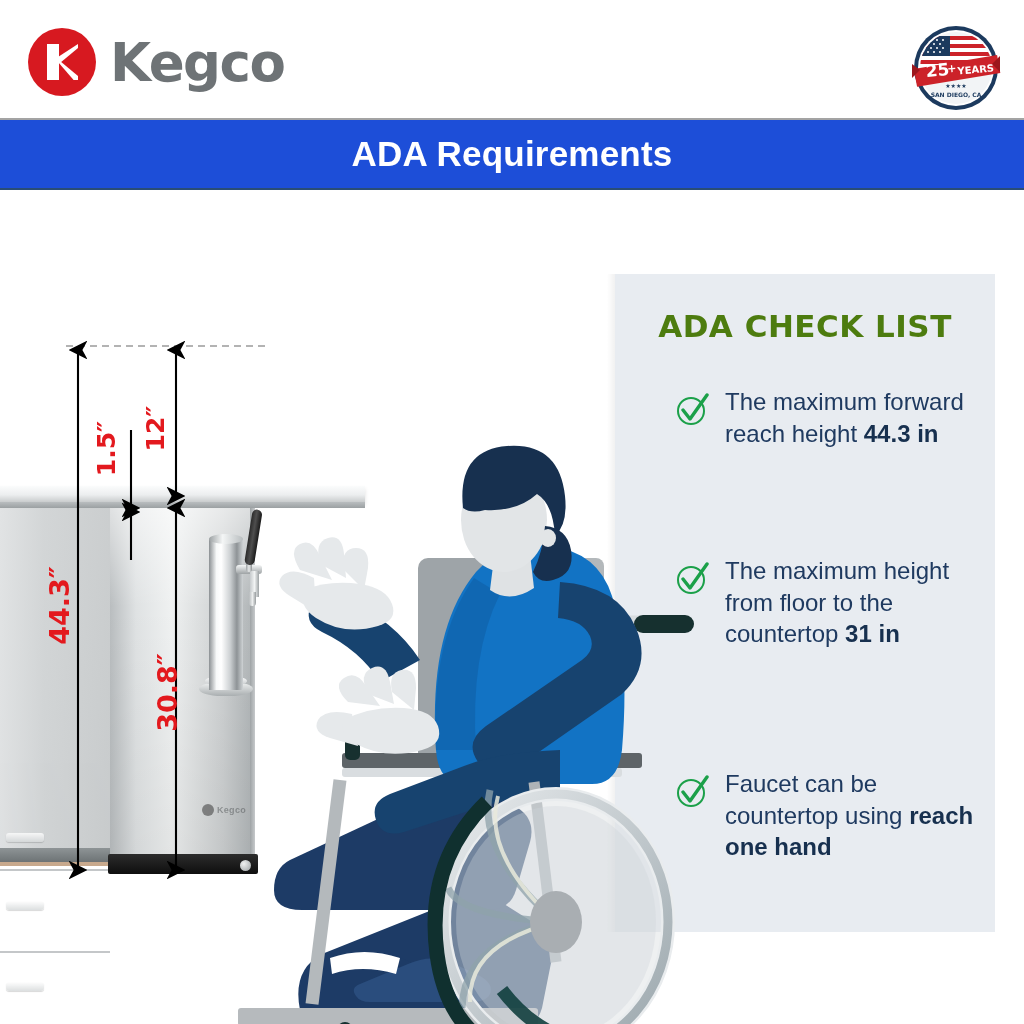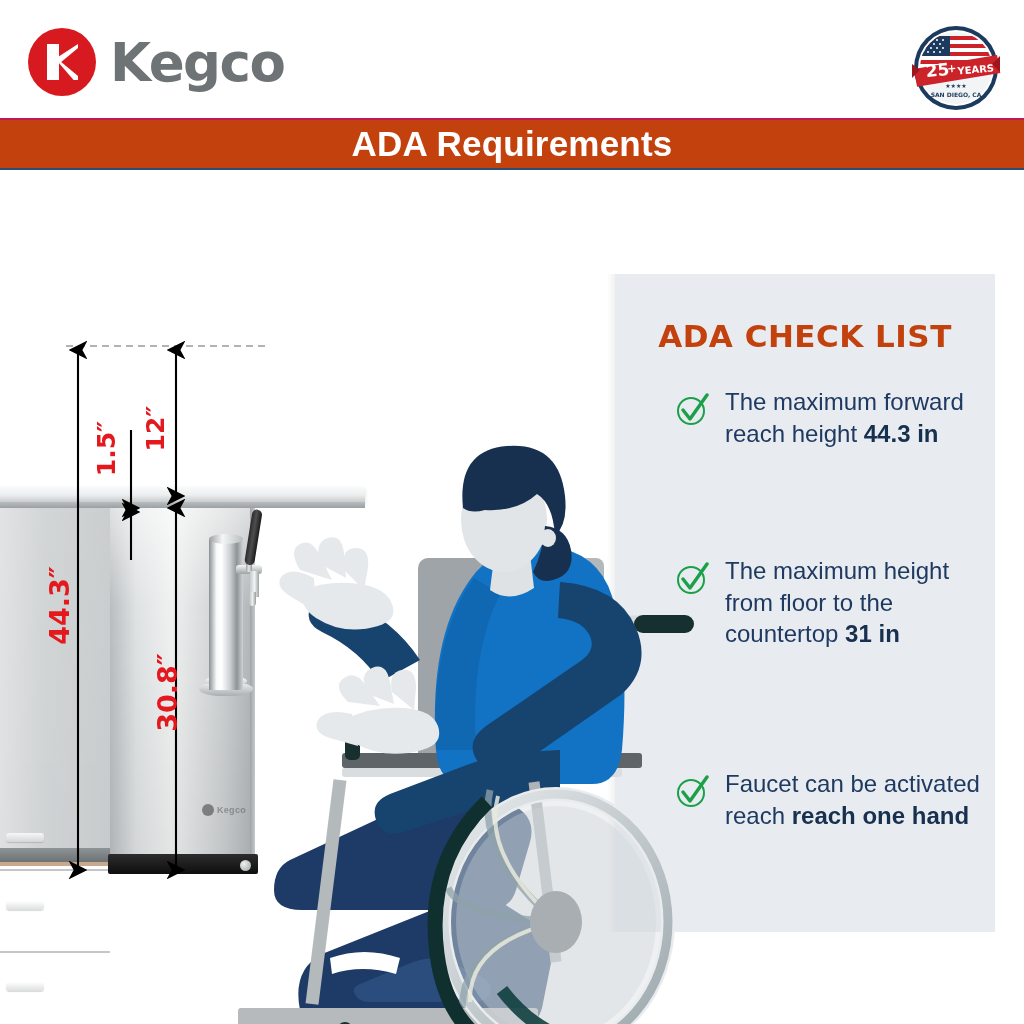--- a/index.html
+++ b/index.html
@@ -16,32 +16,32 @@
                      clip-path:polygon(100% 0,100% 22%,16% 100%,0 100%,0 72%); }
   #logo-mark .k-dn { position:absolute; left:30px; top:34px; width:20px; height:18px; background:#fff;
                      clip-path:polygon(0 0,16% 0,100% 78%,100% 100%,78% 100%); }
   #logo-word { font-size:53px; font-weight:bold; color:#6e7376; letter-spacing:-1.5px; font-family:"DejaVu Sans", sans-serif; }
 
   
   #badge { position:absolute; right:22px; top:22px; width:92px; height:92px; }
   #badge svg { width:92px; height:92px; display:block; }
 
   
-  #title-bar { position:absolute; left:0; top:118px; width:1024px; height:52px;
-               background:#c2410c; display:flex; align-items:center; justify-content:center;
-               border-top:2px solid #be185d; border-bottom:2px solid #2a4d75; }
+  #title-bar { position:absolute; left:0; top:118px; width:1024px; height:72px;
+               background:#1d4ed8; display:flex; align-items:center; justify-content:center;
+               border-top:2px solid #a3a3a3; border-bottom:2px solid #2a4d75; }
   #title-text { color:#ffffff; font-size:35px; font-weight:bold; letter-spacing:.2px; }
 
   
   #stage { position:absolute; left:0; top:190px; width:1024px; height:834px; background:#fff; }
 
   
   #panel { position:absolute; left:615px; top:84px; width:380px; height:658px; background:#e8ecf1; }
-  #panel-title { position:absolute; left:615px; top:128px; width:380px; text-align:center;
-                 color:#c2410c; font-size:31px; font-weight:bold; letter-spacing:.5px;
+  #panel-title { position:absolute; left:615px; top:118px; width:380px; text-align:center;
+                 color:#4d7c0f; font-size:31px; font-weight:bold; letter-spacing:.5px;
                  font-family:"DejaVu Sans", sans-serif; }
 
   .check-row { position:absolute; left:675px; width:320px; display:flex; gap:16px; align-items:flex-start; }
   .check-icon { flex:0 0 auto; width:34px; height:34px; margin-top:6px; }
   .check-icon svg { width:34px; height:34px; display:block; }
   .check-text { color:#1f3a60; font-size:24px; line-height:1.32; }
   .check-text b { font-weight:bold; color:#17304f; }
   #row-1 { top:196px; }
   #row-2 { top:365px;justify-content:flex-end; }
   #row-3 { top:578px; }
@@ -370,16 +370,16 @@
     <span class="check-text"><span>The maximum height from floor to the countertop </span><b>31 in</b></span>
   </div>
 
   <div class="check-row" id="row-3">
     <span class="check-icon">
       <svg viewBox="0 0 34 34" xmlns="http://www.w3.org/2000/svg">
         <circle cx="16" cy="19" r="13" fill="none" stroke="#1ba049" stroke-width="2"></circle>
         <path d="M8 18 L15 27 L32 3" fill="none" stroke="#1ba049" stroke-width="3.4" stroke-linecap="round" stroke-linejoin="round"></path>
       </svg>
     </span>
-    <span class="check-text"><span>Faucet can be activated reach </span><b>reach one hand</b></span>
+    <span class="check-text"><span>Faucet can be countertop using </span><b>reach one hand</b></span>
   </div>
 
 </div>
 
 </body></html>

